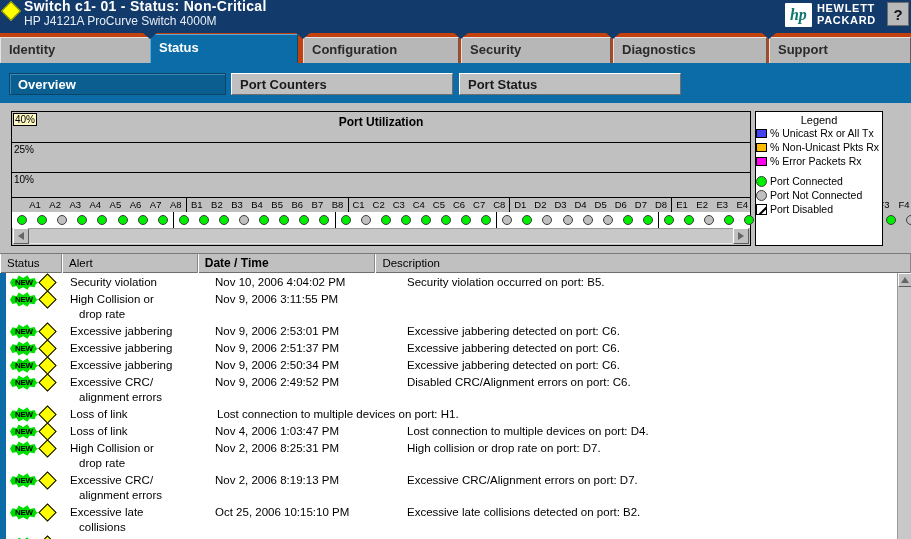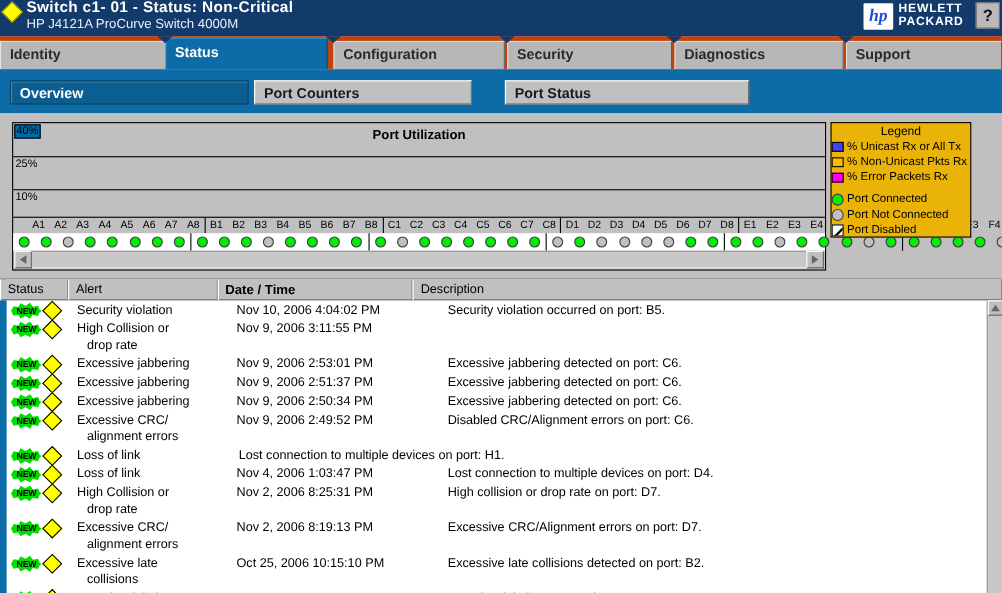--- a/index.html
+++ b/index.html
@@ -35,21 +35,21 @@
     position: absolute; right: 35px; top: 1px; height: 27px;
     display: flex; align-items: center; gap: 5px;
   }
   .hp-badge {
     width: 27px; height: 24px; background: #ffffff;
     display: flex; align-items: center; justify-content: center;
     border-radius: 1px;
   }
   .hp-badge span {
     font-family: "Liberation Serif", serif; font-style: italic;
-    font-weight: bold; font-size: 16px; color: #1d4ed8; line-height: 1;
+    font-weight: bold; font-size: 16px; color: #0f766e; line-height: 1;
   }
   .hp-words { color:#ffffff; font-size:11px; font-weight:bold; line-height:11.5px; letter-spacing:.7px;}
   .help-btn {
     position: absolute; right: 2px; top: 2px; width: 22px; height: 24px;
     background: #b9b9b9; border: 1px solid #6e6e6e;
     color: #111; font-weight: bold; font-size: 15px;
     display: flex; align-items: center; justify-content: center;
     cursor: pointer;
   }
 
@@ -113,21 +113,21 @@
   }
   .util-title {
     position: absolute; left: 0; top: 3px; width: 100%;
     text-align: center; font-size: 12px; font-weight: bold; color: #000;
   }
   .gridline { position: absolute; left: 0; width: 100%; height: 1px; background: #000; }
   .ylabel {
     position: absolute; left: 1px; font-size: 10px; color: #000;
     background: #c0c0c0; padding: 0 1px; line-height: 11px;
   }
-  .ylabel.boxed { border: 1px solid #000; background:#0369a1; }
+  .ylabel.boxed { border: 1px solid #000; background:#fef9c3; }
   .portlabels {
     position: absolute; left: 0; width: 100%; height: 14px;
     font-size: 9.5px; color: #000; display: flex; margin-left: 13px;
   }
   .pgroup { display: flex; border-right: 1px solid #000; }
   .pgroup:last-child { border-right: none; }
   .plabel { width: 20.1px; text-align: center; line-height: 13px; }
   .portdots {
     position: absolute; left: 0; width: 100%; height: 16px;
     background: #ffffff; display: flex;
@@ -153,22 +153,22 @@
     display: flex; align-items: center; justify-content: center;
     font-size: 8px; color: #555; cursor: pointer;
   }
   .sb-track {
     flex: 1; height: 16px; background: #c8c8c8;
     border-top: 1px solid #9a9a9a; border-bottom: 1px solid #e6e6e6;
   }
 
   
   .legend {
-    position: absolute; left: 755px; top: 8px; width: 128px; height: 105px;
-    background: #eab308; border: 1px solid #000;
+    position: absolute; left: 755px; top: 8px; width: 128px; height: 135px;
+    background: #ffffff; border: 1px solid #000;
   }
   .legend-title {
     text-align: center; font-size: 11px; color: #000; padding-top: 2px;
   }
   .legend-row {
     display: flex; align-items: center; gap: 3px;
     font-size: 10.5px; color: #000; padding-left: 0; line-height: 14px;
     white-space: nowrap;
   }
   .sw { width: 11px; height: 9px; border: 1px solid #000; flex: 0 0 auto; }
@@ -271,21 +271,21 @@
       <div class="tab" style="left: 613px; width: 154px;"><span>Diagnostics</span></div>
       <div class="tab-notch" style="left: 606px;"></div>
       <div class="tab" style="left: 769px; width: 142px;"><span>Support</span></div>
       <div class="tab-notch" style="left: 762px;"></div>
     </div>
 
   <div class="subbar" id="subbar">
       <div class="subtab active" style="left: 9px; width: 217px;">
         <span>Overview</span>
       </div>
-      <div class="subtab inactive" style="left: 231px; width: 198px;">
+      <div class="subtab inactive" style="left: 231px; width: 222px;">
         <span>Port Counters</span>
       </div>
       <div class="subtab inactive" style="left: 459px; width: 222px;">
         <span>Port Status</span>
       </div>
     </div>
 
   <div class="body-area">
 
     <div class="util-panel">

